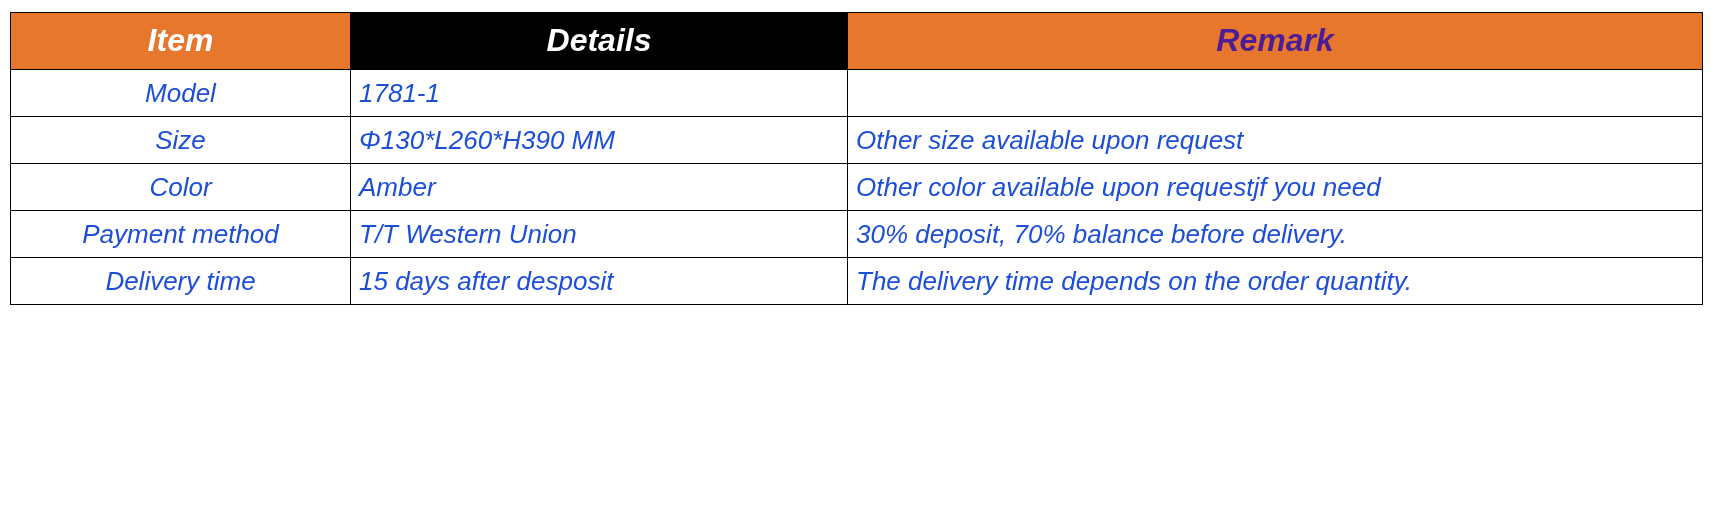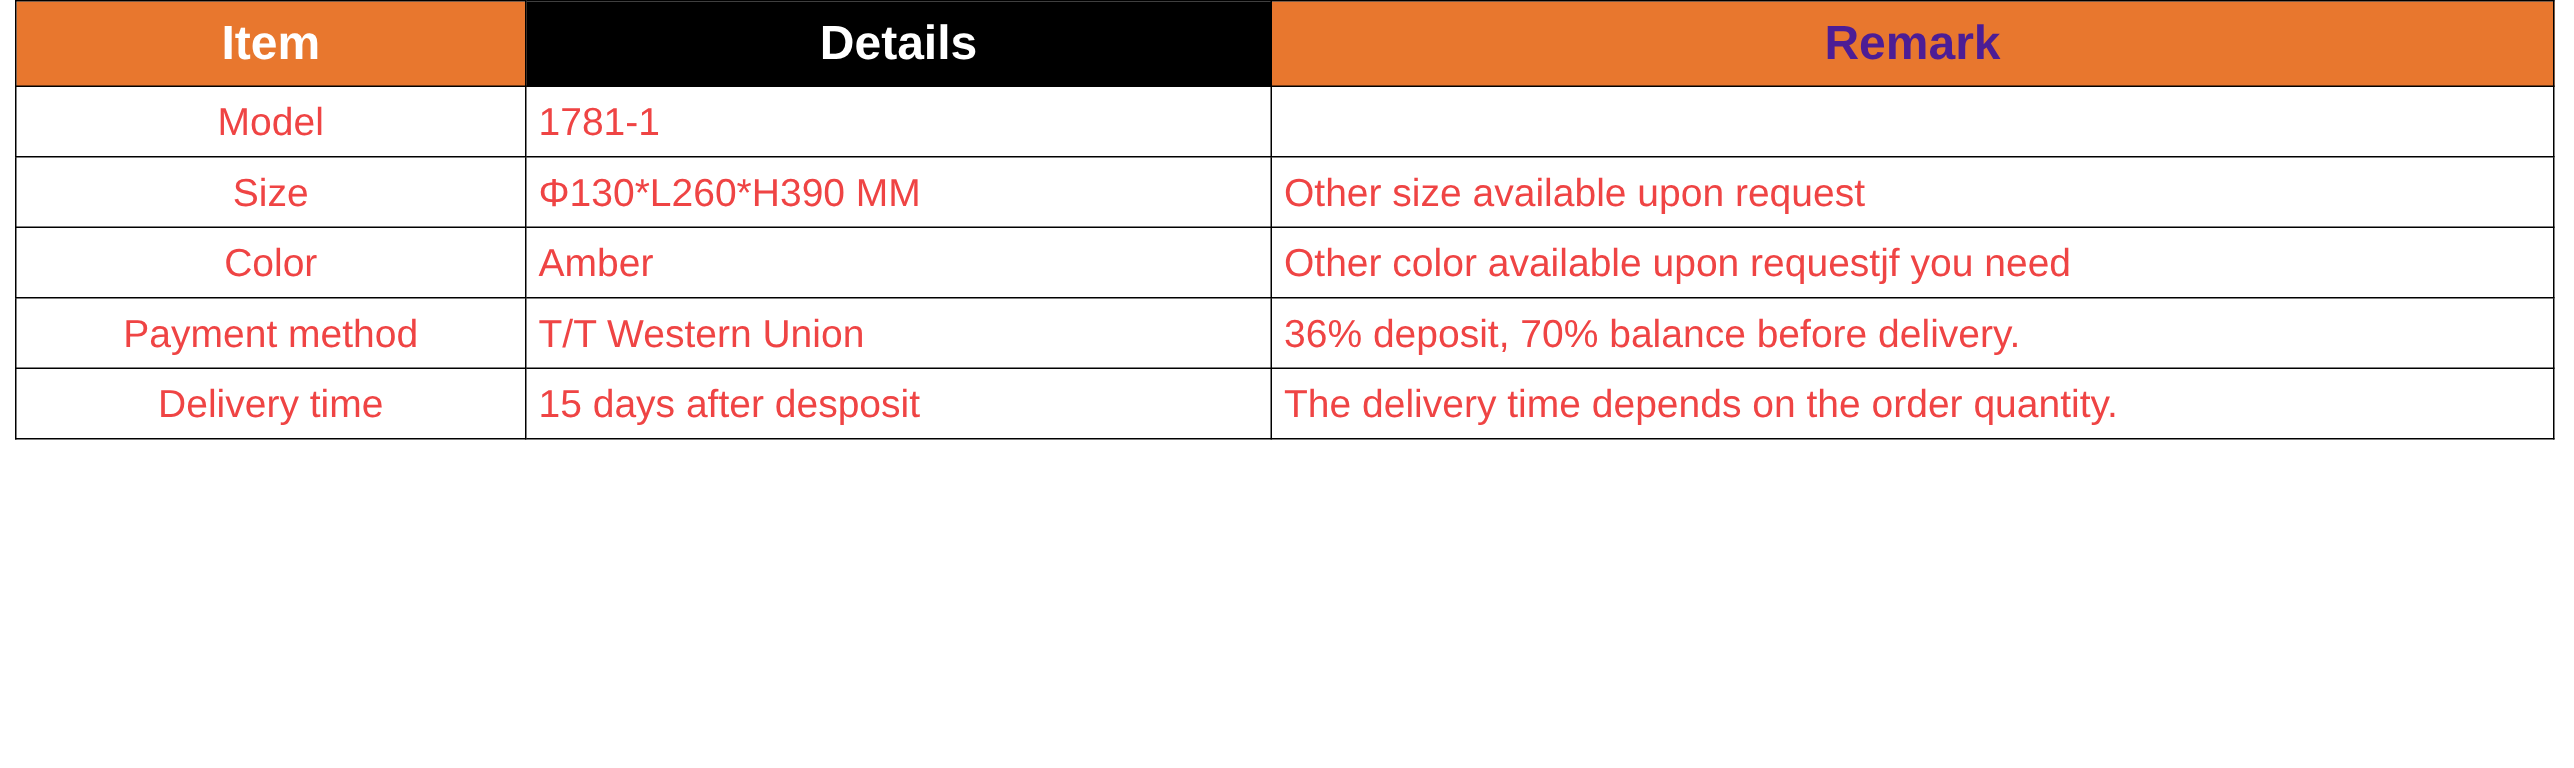--- a/index.html
+++ b/index.html
@@ -9,39 +9,40 @@
   }
   body {
     width: 1716px;
     height: 512px;
     font-family: "Liberation Sans", sans-serif;
     overflow: hidden;
   }
   .sheet {
     position: absolute;
     left: 10px;
-    top: 0;
+    top: 12px;
     width: 1696px;
+    font-style: italic;
   }
   table.spec {
     border-collapse: collapse;
     table-layout: fixed;
     width: 1692px;
     background: #ffffff;
   }
   table.spec col.c-item    { width: 340px; }
   table.spec col.c-details { width: 497px; }
   table.spec col.c-remark  { width: 855px; }
 
   table.spec th, table.spec td {
     border: 1px solid #000000;
     vertical-align: middle;
     font-size: 26px;
     line-height: 1.18;
-    color: #ef4444;
+    color: #1d4ed8;
   }
   table.spec thead th {
     background: #E8772E;
     color: #ffffff;
     font-weight: bold;
     font-size: 32px;
     text-align: center;
     height: 52px;
     padding: 2px 6px;
   }
@@ -93,21 +94,21 @@
           <td class="remark-cell">Other size available upon request</td>
         </tr>
         <tr>
           <td class="item-cell">Color</td>
           <td class="details-cell">Amber</td>
           <td class="remark-cell">Other color available upon requestjf you need</td>
         </tr>
         <tr>
           <td class="item-cell">Payment method</td>
           <td class="details-cell">T/T Western Union</td>
-          <td class="remark-cell">36% deposit, 70% balance before delivery.</td>
+          <td class="remark-cell">30% deposit, 70% balance before delivery.</td>
         </tr>
         <tr>
           <td class="item-cell">Delivery time</td>
           <td class="details-cell">15 days after desposit</td>
           <td class="remark-cell">The delivery time depends on the order quantity.</td>
         </tr>
       </tbody>
   </table>
 </div>
 

